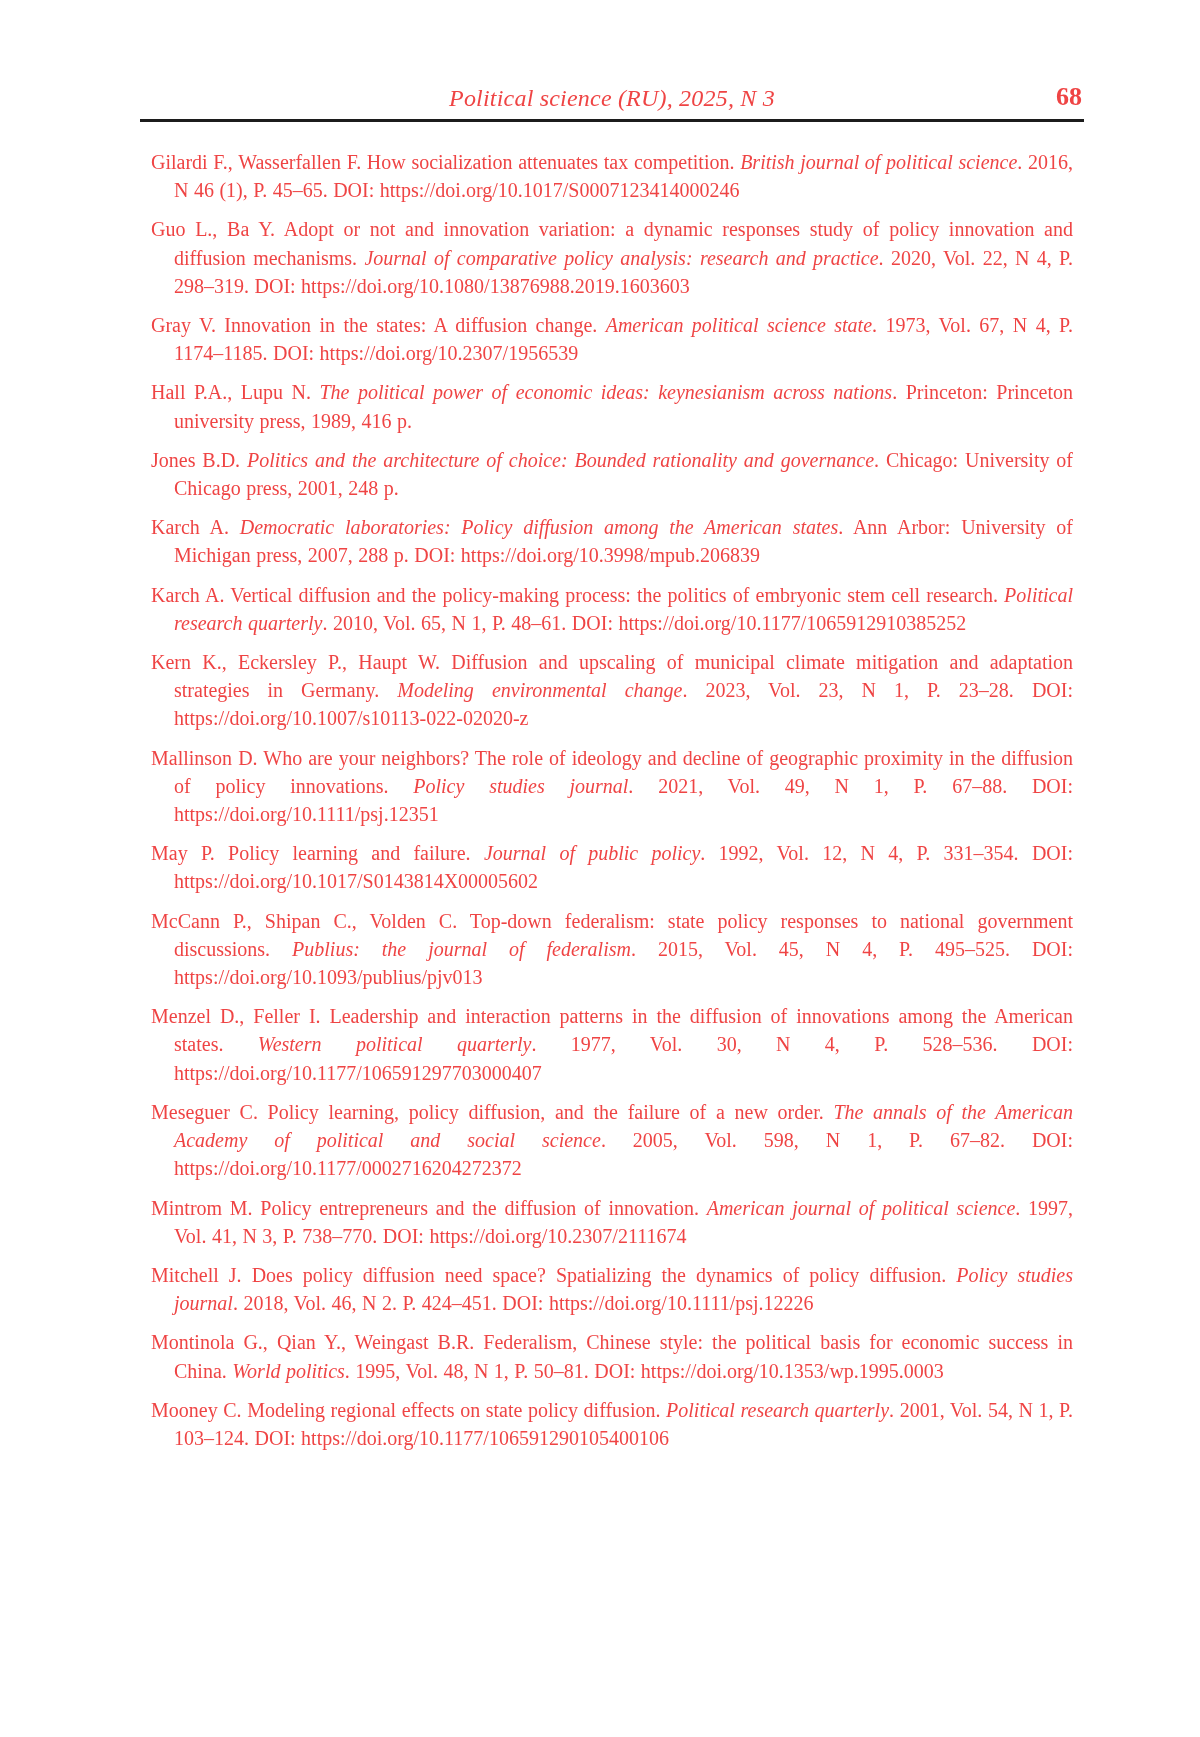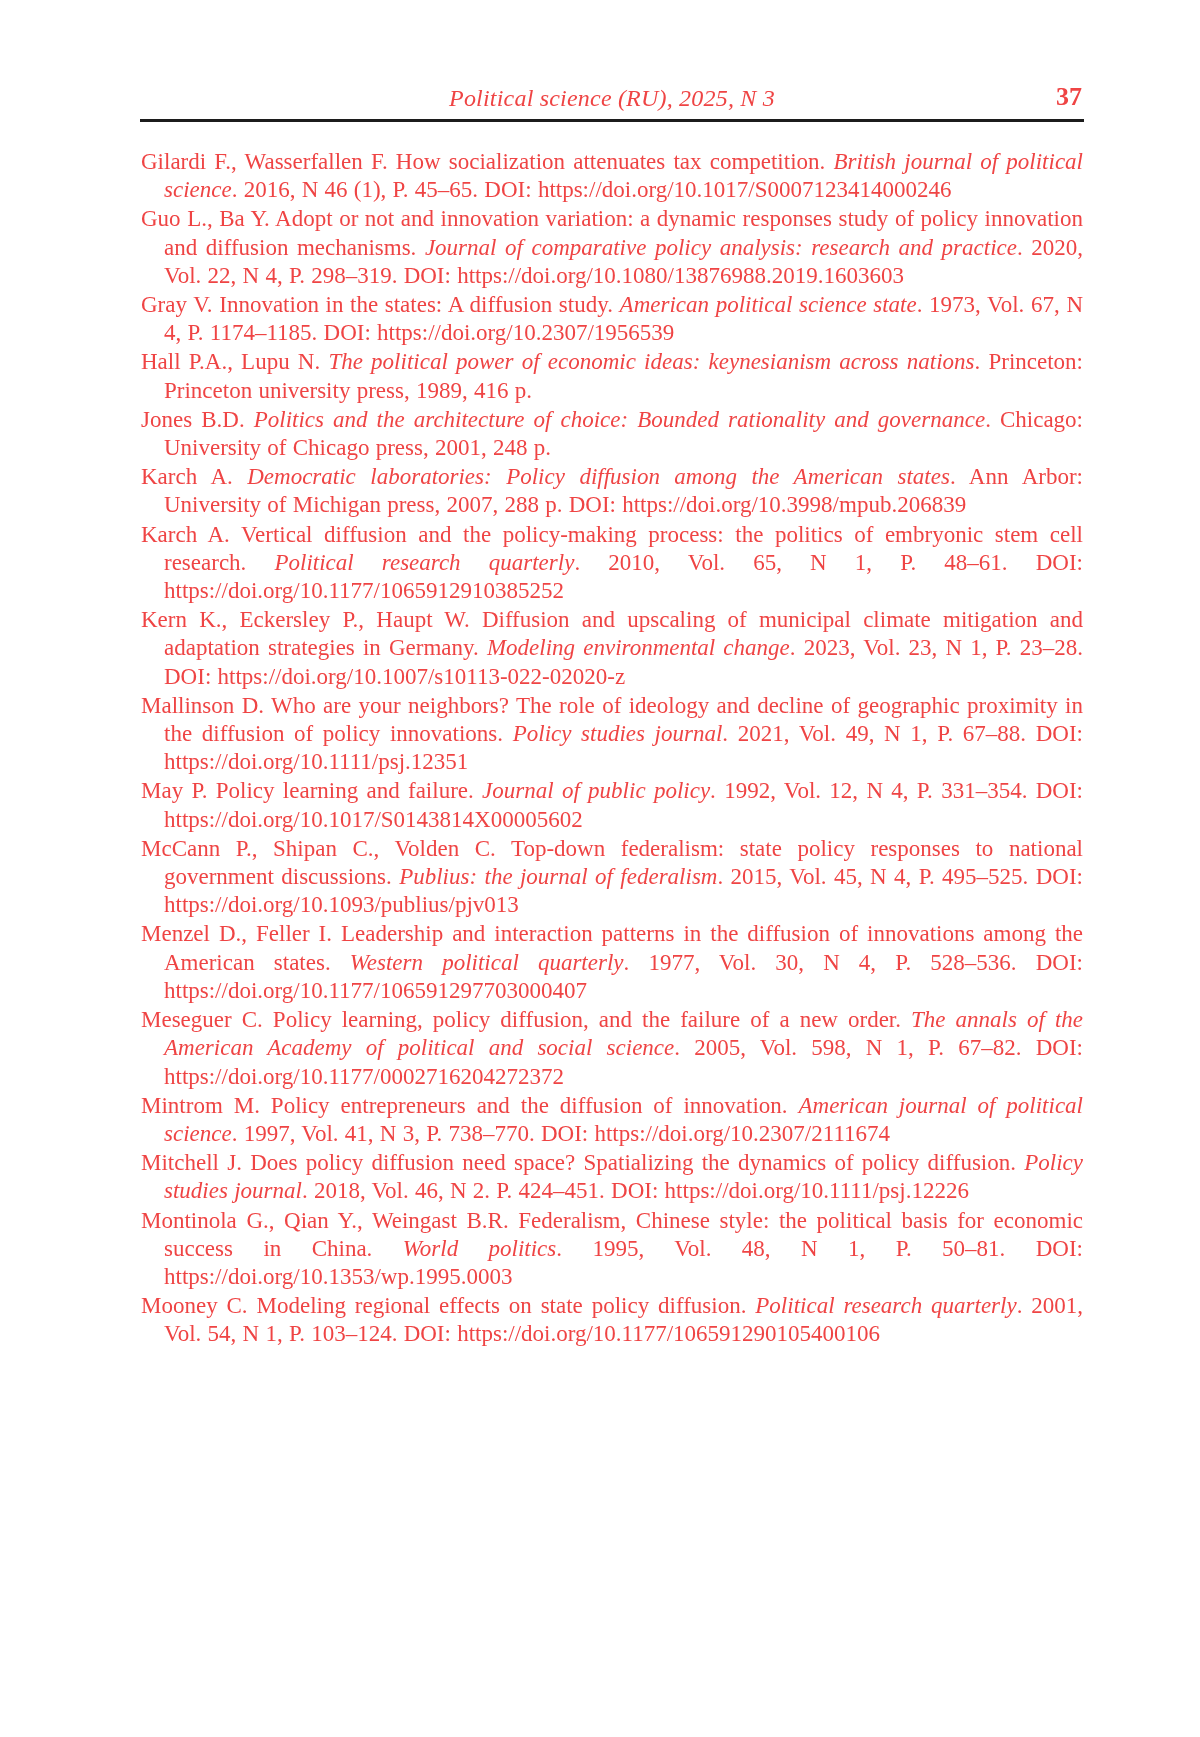--- a/index.html
+++ b/index.html
@@ -39,45 +39,45 @@
     right: 2px;
     top: -2px;
     font-weight: bold;
     font-size: 26px;
     line-height: 30px;
   }
   .references {
     margin-top: 26px;
   }
   .references p.ref {
-    margin: 1px;
-    font-size: 23px;
+    margin: 11px;
+    font-size: 20px;
     line-height: 28.2px;
     text-align: justify;
     padding-left: 23px;
     text-indent: -23px;
     word-spacing: 0.5px;
   }
   .references p.ref span.it {
     font-style: italic;
   }
 </style>
 </head>
 <body>
 
 <div class="sheet">
   <div class="content">
     <header class="page-header">
       <div class="running-title">Political science (RU), 2025, N 3</div>
-      <div class="page-number">37</div>
+      <div class="page-number">68</div>
     </header>
     <main class="references">
         <p class="ref"><span class="">Gilardi F., Wasserfallen F. How socialization attenuates tax competition. </span><span class="it">British journal of political science</span><span class="">. 2016, N 46 (1), P. 45–65. DOI: https://doi.org/10.1017/S0007123414000246</span></p>
         <p class="ref"><span class="">Guo L., Ba Y. Adopt or not and innovation variation: a dynamic responses study of policy innovation and diffusion mechanisms. </span><span class="it">Journal of comparative policy analysis: research and practice</span><span class="">. 2020, Vol. 22, N 4, P. 298–319. DOI: https://doi.org/10.1080/13876988.2019.1603603</span></p>
-        <p class="ref"><span class="">Gray V. Innovation in the states: A diffusion study. </span><span class="it">American political science state</span><span class="">. 1973, Vol. 67, N 4, P. 1174–1185. DOI: https://doi.org/10.2307/1956539</span></p>
+        <p class="ref"><span class="">Gray V. Innovation in the states: A diffusion change. </span><span class="it">American political science state</span><span class="">. 1973, Vol. 67, N 4, P. 1174–1185. DOI: https://doi.org/10.2307/1956539</span></p>
         <p class="ref"><span class="">Hall P.A., Lupu N. </span><span class="it">The political power of economic ideas: keynesianism across nations</span><span class="">. Princeton: Princeton university press, 1989, 416 p.</span></p>
         <p class="ref"><span class="">Jones B.D. </span><span class="it">Politics and the architecture of choice: Bounded rationality and governance</span><span class="">. Chicago: University of Chicago press, 2001, 248 p.</span></p>
         <p class="ref"><span class="">Karch A. </span><span class="it">Democratic laboratories: Policy diffusion among the American states</span><span class="">. Ann Arbor: University of Michigan press, 2007, 288 p. DOI: https://doi.org/10.3998/mpub.206839</span></p>
         <p class="ref"><span class="">Karch A. Vertical diffusion and the policy-making process: the politics of embryonic stem cell research. </span><span class="it">Political research quarterly</span><span class="">. 2010, Vol. 65, N 1, P. 48–61. DOI: https://doi.org/10.1177/1065912910385252</span></p>
         <p class="ref"><span class="">Kern K., Eckersley P., Haupt W. Diffusion and upscaling of municipal climate mitigation and adaptation strategies in Germany. </span><span class="it">Modeling environmental change</span><span class="">. 2023, Vol. 23, N 1, P. 23–28. DOI: https://doi.org/10.1007/s10113-022-02020-z</span></p>
         <p class="ref"><span class="">Mallinson D. Who are your neighbors? The role of ideology and decline of geographic proximity in the diffusion of policy innovations. </span><span class="it">Policy studies journal</span><span class="">. 2021, Vol. 49, N 1, P. 67–88. DOI: https://doi.org/10.1111/psj.12351</span></p>
         <p class="ref"><span class="">May P. Policy learning and failure. </span><span class="it">Journal of public policy</span><span class="">. 1992, Vol. 12, N 4, P. 331–354. DOI: https://doi.org/10.1017/S0143814X00005602</span></p>
         <p class="ref"><span class="">McCann P., Shipan C., Volden C. Top-down federalism: state policy responses to national government discussions. </span><span class="it">Publius: the journal of federalism</span><span class="">. 2015, Vol. 45, N 4, P. 495–525. DOI: https://doi.org/10.1093/publius/pjv013</span></p>
         <p class="ref"><span class="">Menzel D., Feller I. Leadership and interaction patterns in the diffusion of innovations among the American states. </span><span class="it">Western political quarterly</span><span class="">. 1977, Vol. 30, N 4, P. 528–536. DOI: https://doi.org/10.1177/106591297703000407</span></p>
         <p class="ref"><span class="">Meseguer C. Policy learning, policy diffusion, and the failure of a new order. </span><span class="it">The annals of the American Academy of political and social science</span><span class="">. 2005, Vol. 598, N 1, P. 67–82. DOI: https://doi.org/10.1177/0002716204272372</span></p>

